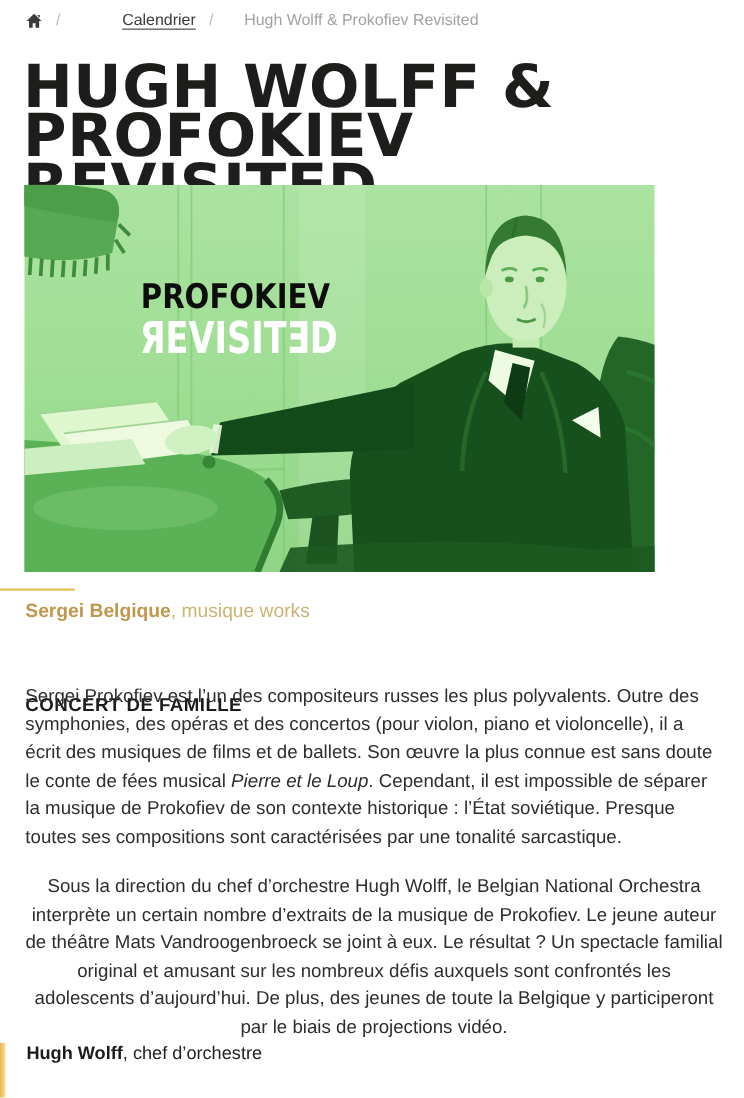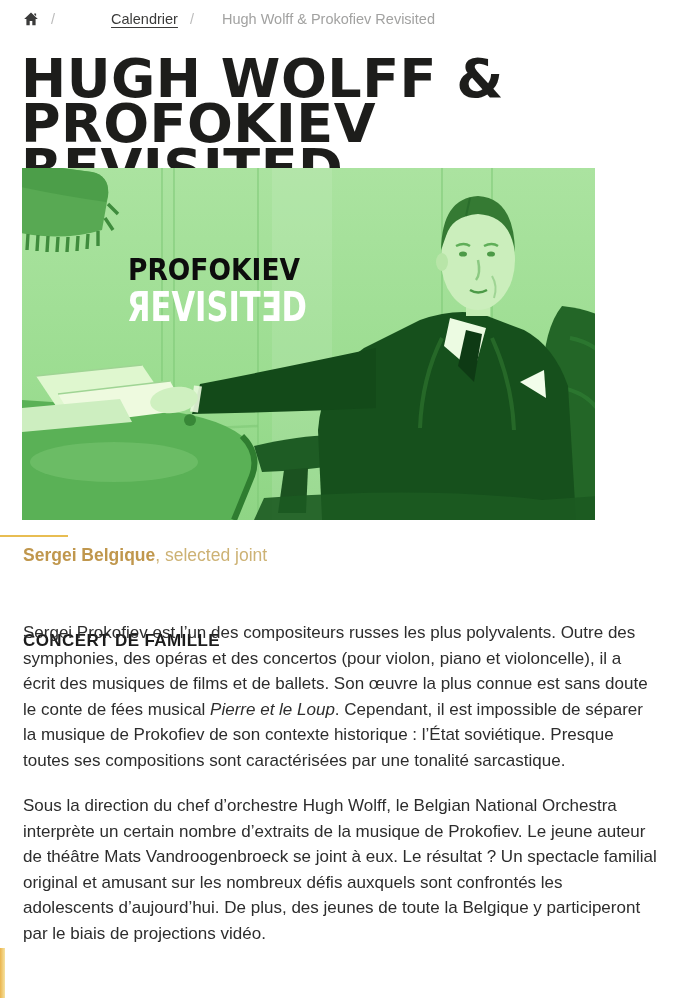--- a/index.html
+++ b/index.html
@@ -29,21 +29,21 @@
   .program { position:absolute; top:544px; left:23px; font-size:17.5px; line-height:22px; }
   .program .composer { font-weight:700; color:#c0974d; }
   .program .works { color:#cdb274; }
 
   
   .section-heading { position:absolute; top:583px; left:23px; font-size:17px; font-weight:700; letter-spacing:.4px; color:#1c1c1c;margin-top:48px; }
 
   
   .para { position:absolute; left:23px; width:634px; font-size:17px; line-height:25.6px; color:#2d2d2d; }
   .para-1 { top:620px; }
-  .para-2 { top:793px; }
+  .para-2 { top:793px;text-align:center; }
   .para em { }
 
   
   .credits { position:absolute; top:946px; left:24px; font-size:16.5px; line-height:24.5px; color:#222; }
   .credit-name { font-weight:700; color:#1c1c1c; }
 
   
   .accent-bar { position:absolute; top:948px; left:0; width:5px; height:50px;
     background:linear-gradient(to right,#eab44e,#f6e3a1); }
 </style>
@@ -151,26 +151,27 @@
 
       <g font-family="'DejaVu Sans','Liberation Sans',sans-serif" font-weight="800">
         <text x="106" y="112" font-size="31" fill="#0d0d0d" textLength="172" lengthAdjust="spacingAndGlyphs">PROFOKIEV</text>
         <text x="105" y="153" font-size="40" fill="#ffffff" textLength="180" lengthAdjust="spacingAndGlyphs">ЯEVISITƎD</text>
       </g>
     </svg>
   </figure>
 
   <div class="gold-rule"></div>
 
-  <p class="program"><span class="composer">Sergei Belgique</span><span class="works">, selected joint</span></p>
+  <p class="program"><span class="composer">Sergei Belgique</span><span class="works">, musique works</span></p>
 
   <h2 class="section-heading">CONCERT DE FAMILLE</h2>
 
   <p class="para para-1"><span>Sergei Prokofiev est l’un des compositeurs russes les plus polyvalents. Outre des symphonies, des opéras et des concertos (pour violon, piano et violoncelle), il a écrit des musiques de films et de ballets. Son œuvre la plus connue est sans doute le conte de fées musical </span><em>Pierre et le Loup</em><span>. Cependant, il est impossible de séparer la musique de Prokofiev de son contexte historique : l’État soviétique. Presque toutes ses compositions sont caractérisées par une tonalité sarcastique.</span></p>
 
   <p class="para para-2">Sous la direction du chef d’orchestre Hugh Wolff, le Belgian National Orchestra interprète un certain nombre d’extraits de la musique de Prokofiev. Le jeune auteur de théâtre Mats Vandroogenbroeck se joint à eux. Le résultat ? Un spectacle familial original et amusant sur les nombreux défis auxquels sont confrontés les adolescents d’aujourd’hui. De plus, des jeunes de toute la Belgique y participeront par le biais de projections vidéo.</p>
 
   <div class="credits">
+    <div><span class="credit-name">Hugh Wolff</span><span>, chef d’orchestre</span></div>
   </div>
 
   <div class="accent-bar"></div>
 
 </div>
 
 </body></html>

